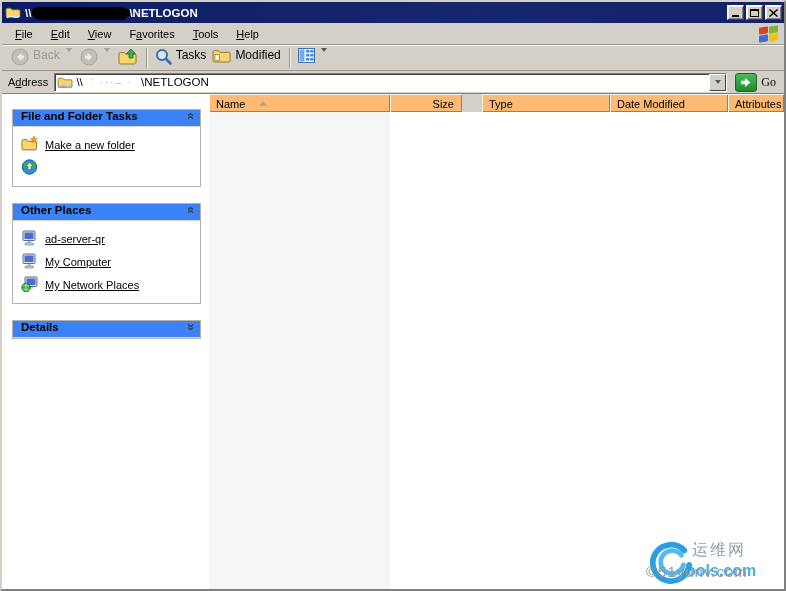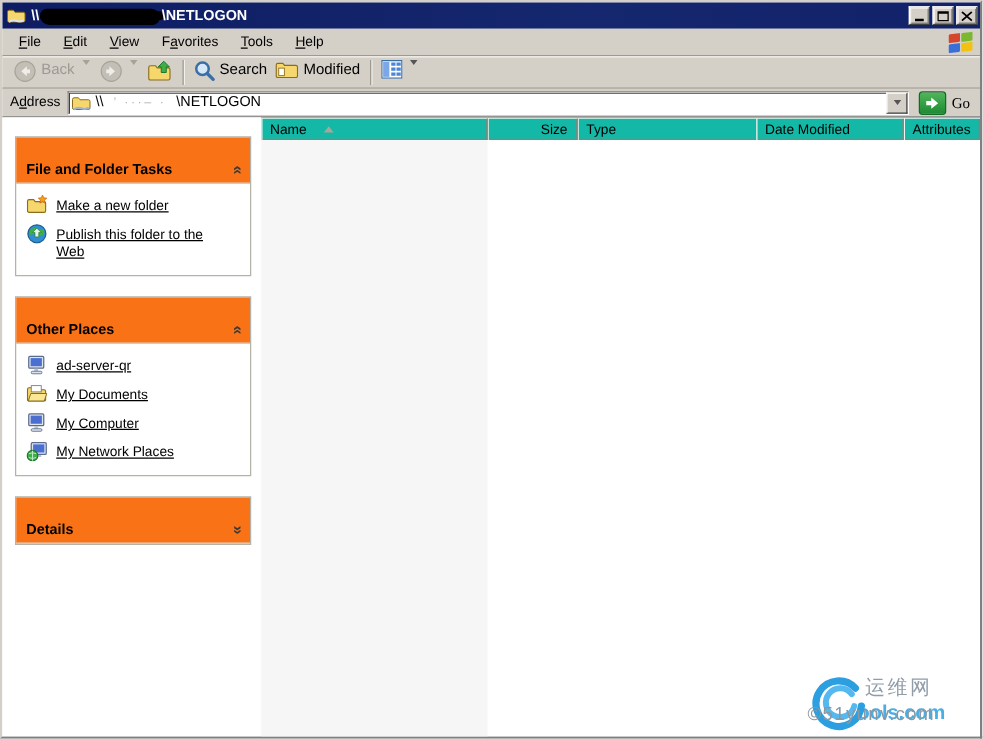--- a/index.html
+++ b/index.html
@@ -60,39 +60,39 @@
             border:1px solid #156b26; display:flex; align-items:center; justify-content:center;
             color:#fff; font-weight:bold; font-size:13px; }
   .go-label { font-size:12px; }
 
   
   .main { flex:1; display:flex; background:#fff; min-height:0; }
 
   
   .left-pane { width:207px; flex:0 0 auto; background:#fff; padding:15px 8px 0 10px; }
   .task-panel { border:1px solid #b5b2a8; background:#fff; margin-bottom:16px; }
-  .panel-header { background:#f97316; border-bottom:1px solid #d9d6cd; padding:20px 6px 4px 8px;
+  .panel-header { background:#3b82f6; border-bottom:1px solid #d9d6cd; padding:0 6px 4px 8px;
                   display:flex; align-items:center; font-weight:bold; font-size:11.5px; }
   .chevron { margin-left:auto; font-size:13px; font-weight:bold; color:#3a3a3a; line-height:10px; }
   .chev-up { display:inline-block; transform:rotate(90deg); }
   .chev-down { display:inline-block; transform:rotate(90deg); }
   .panel-body { padding:9px 4px 9px 8px; }
   .task-item { display:flex; gap:7px; margin-bottom:7px; align-items:flex-start;text-decoration:underline; }
   .task-item:last-child { margin-bottom:2px; }
   .task-item .label { padding-top:2px; max-width:142px; line-height:14px; }
   .icon16 { width:17px; height:16px; flex:0 0 auto; }
   .details-panel { margin-top:6px; }
 
   
   .list-pane { flex:1; display:flex; flex-direction:column; position:relative; min-width:0; }
   .col-headers { height:18px; display:flex; flex:0 0 auto; background:#d4d0c8; }
-  .col-h { background:#14b8a6; box-shadow:inset 1px 1px 0 #f5f3ee, inset -1px -1px 0 #87837a;
+  .col-h { background:#fdba74; box-shadow:inset 1px 1px 0 #f5f3ee, inset -1px -1px 0 #87837a;
            padding:2px 2px 0 7px; font-size:11px; display:flex; align-items:center; white-space:nowrap; overflow:hidden; }
   .col-name { width:181px; } .col-size { width:72px; justify-content:flex-end; padding-right:8px; }
-  .col-type { width:143px; } .col-date { width:118px; } .col-attr { flex:1; }
+  .col-type { width:128px;margin-left:20px; } .col-date { width:118px; } .col-attr { flex:1; }
   .sort-arrow { width:0; height:0; border-left:4px solid transparent; border-right:4px solid transparent;
                 border-bottom:5px solid #a9a698; margin-left:14px; margin-top:-1px; }
   .list-body { flex:1; background:#fff; position:relative; }
   .sorted-band { position:absolute; left:0; top:0; bottom:0; width:181px; background:#f6f6f6; }
 
   
   .watermark { position:absolute; right:4px; bottom:2px; width:136px; height:50px; pointer-events:none; }
   .wm-swirl { position:absolute; left:2px; top:2px; }
   .wm-site { position:absolute; left:48px; top:3px; color:#909da9; font-size:16px; letter-spacing:2px; }
   .wm-overlay { position:absolute; left:42px; top:25px; color:#2b9fe0; font-weight:bold; font-size:16px; opacity:.85; }
@@ -160,21 +160,21 @@
         <path d="M1 6 q0-1.4 1.4-1.4 h4 l1.4 1.7 h8.8 q1.4 0 1.4 1.4 v6.9 q0 1.4-1.4 1.4 h-14.2 q-1.4 0-1.4-1.4 z" fill="#f5d76e" stroke="#8a6d1a" stroke-width="0.9"></path>
         <path d="M13 1 L17.5 5.5 H15 V10 H11 V5.5 H8.5 Z" fill="#3fae49" stroke="#1d7a2a" stroke-width="0.8"></path>
       </svg>
     </div>
     <div class="tb-sep"></div>
     <div class="tb-btn">
       <svg width="17" height="17" viewBox="0 0 17 17">
         <circle cx="7" cy="7" r="5" fill="#d5e8fa" stroke="#3a6ea5" stroke-width="2"></circle>
         <line x1="11" y1="11" x2="15.5" y2="15.5" stroke="#3a6ea5" stroke-width="2.6" stroke-linecap="round"></line>
       </svg>
-      <span class="tb-label">Search</span>
+      <span class="tb-label">Tasks</span>
     </div>
     <div class="tb-btn">
       <svg width="19" height="16" viewBox="0 0 19 16">
         <path d="M1 4 q0-1.3 1.3-1.3 h4 l1.3 1.6 h9 q1.4 0 1.4 1.4 v7 q0 1.3-1.4 1.3 h-14.3 q-1.3 0-1.3-1.3 z" fill="#f5d76e" stroke="#8a6d1a" stroke-width="0.9"></path>
         <rect x="3" y="6.5" width="4.5" height="6" fill="#fff" stroke="#8a6d1a" stroke-width="0.7"></rect>
       </svg>
       <span class="tb-label">Modified</span>
     </div>
     <div class="tb-sep"></div>
     <div class="tb-btn">
@@ -230,47 +230,38 @@
               <path d="M13 0 l1 2.2 2.4 .3 -1.8 1.6 .5 2.4 -2.1-1.2 -2.1 1.2 .5-2.4 -1.8-1.6 2.4-.3 z" fill="#f59f1e" stroke="#c25a00" stroke-width="0.5"></path>
             </svg>
             <span class="label">Make a new folder</span>
           </div>
           <div class="task-item">
             <svg class="icon16" viewBox="0 0 17 16">
               <circle cx="8.5" cy="8" r="7.2" fill="#2f8fd0" stroke="#1a5e93"></circle>
               <path d="M3 5 q3-2.5 5.5-1 q2.5 1.5 5.5 0 q1 2 .3 4.5 q-3 1.5-5.8 .2 q-2.8-1.3-5.6 .3 q-.8-2-.-4z" fill="#3fae49"></path>
               <path d="M8.5 3.5 L12 7 H10 V10.5 H7 V7 H5 Z" fill="#e8f4e8" stroke="#1d7a2a" stroke-width="0.5"></path>
             </svg>
-            <span class="label">Publish this folder to the Web</span>
           </div>
         </div>
       </div>
 
       <div class="task-panel">
         <div class="panel-header">
           <span>Other Places</span>
           <span class="chevron"><span class="chev-up">«</span></span>
         </div>
         <div class="panel-body">
           <div class="task-item">
             <svg class="icon16" viewBox="0 0 17 16">
               <rect x="2" y="1" width="12" height="9.5" rx="1" fill="#dfe4ec" stroke="#5a6b8c"></rect>
               <rect x="3.5" y="2.5" width="9" height="6.5" fill="#4a6fd1"></rect>
               <rect x="6.5" y="11" width="3" height="2" fill="#b9c1cf"></rect>
               <rect x="4" y="13" width="8.5" height="2" rx="0.8" fill="#dfe4ec" stroke="#5a6b8c" stroke-width="0.7"></rect>
             </svg>
             <span class="label">ad-server-qr</span>
-          </div>
-          <div class="task-item">
-            <svg class="icon16" viewBox="0 0 17 16">
-              <path d="M1 4.5 q0-1.3 1.3-1.3 h3.6 l1.3 1.6 h7 q1.3 0 1.3 1.3 v6.4 q0 1.3-1.3 1.3 h-11.9 q-1.3 0-1.3-1.3 z" fill="#f5d76e" stroke="#8a6d1a" stroke-width="0.9"></path>
-              <rect x="4" y="1.5" width="8" height="5" fill="#fff" stroke="#7a7a7a" stroke-width="0.7"></rect>
-              <path d="M1.6 13.8 L3.6 7.8 H16.4 L14.4 13.8 Z" fill="#fbe694" stroke="#8a6d1a" stroke-width="0.8"></path>
-            </svg>
-            <span class="label">My Documents</span>
           </div>
           <div class="task-item">
             <svg class="icon16" viewBox="0 0 17 16">
               <rect x="2" y="1" width="12" height="9.5" rx="1" fill="#dfe4ec" stroke="#5a6b8c"></rect>
               <rect x="3.5" y="2.5" width="9" height="6.5" fill="#4a6fd1"></rect>
               <rect x="6.5" y="11" width="3" height="2" fill="#b9c1cf"></rect>
               <rect x="4" y="13" width="8.5" height="2" rx="0.8" fill="#dfe4ec" stroke="#5a6b8c" stroke-width="0.7"></rect>
             </svg>
             <span class="label">My Computer</span>
           </div>

